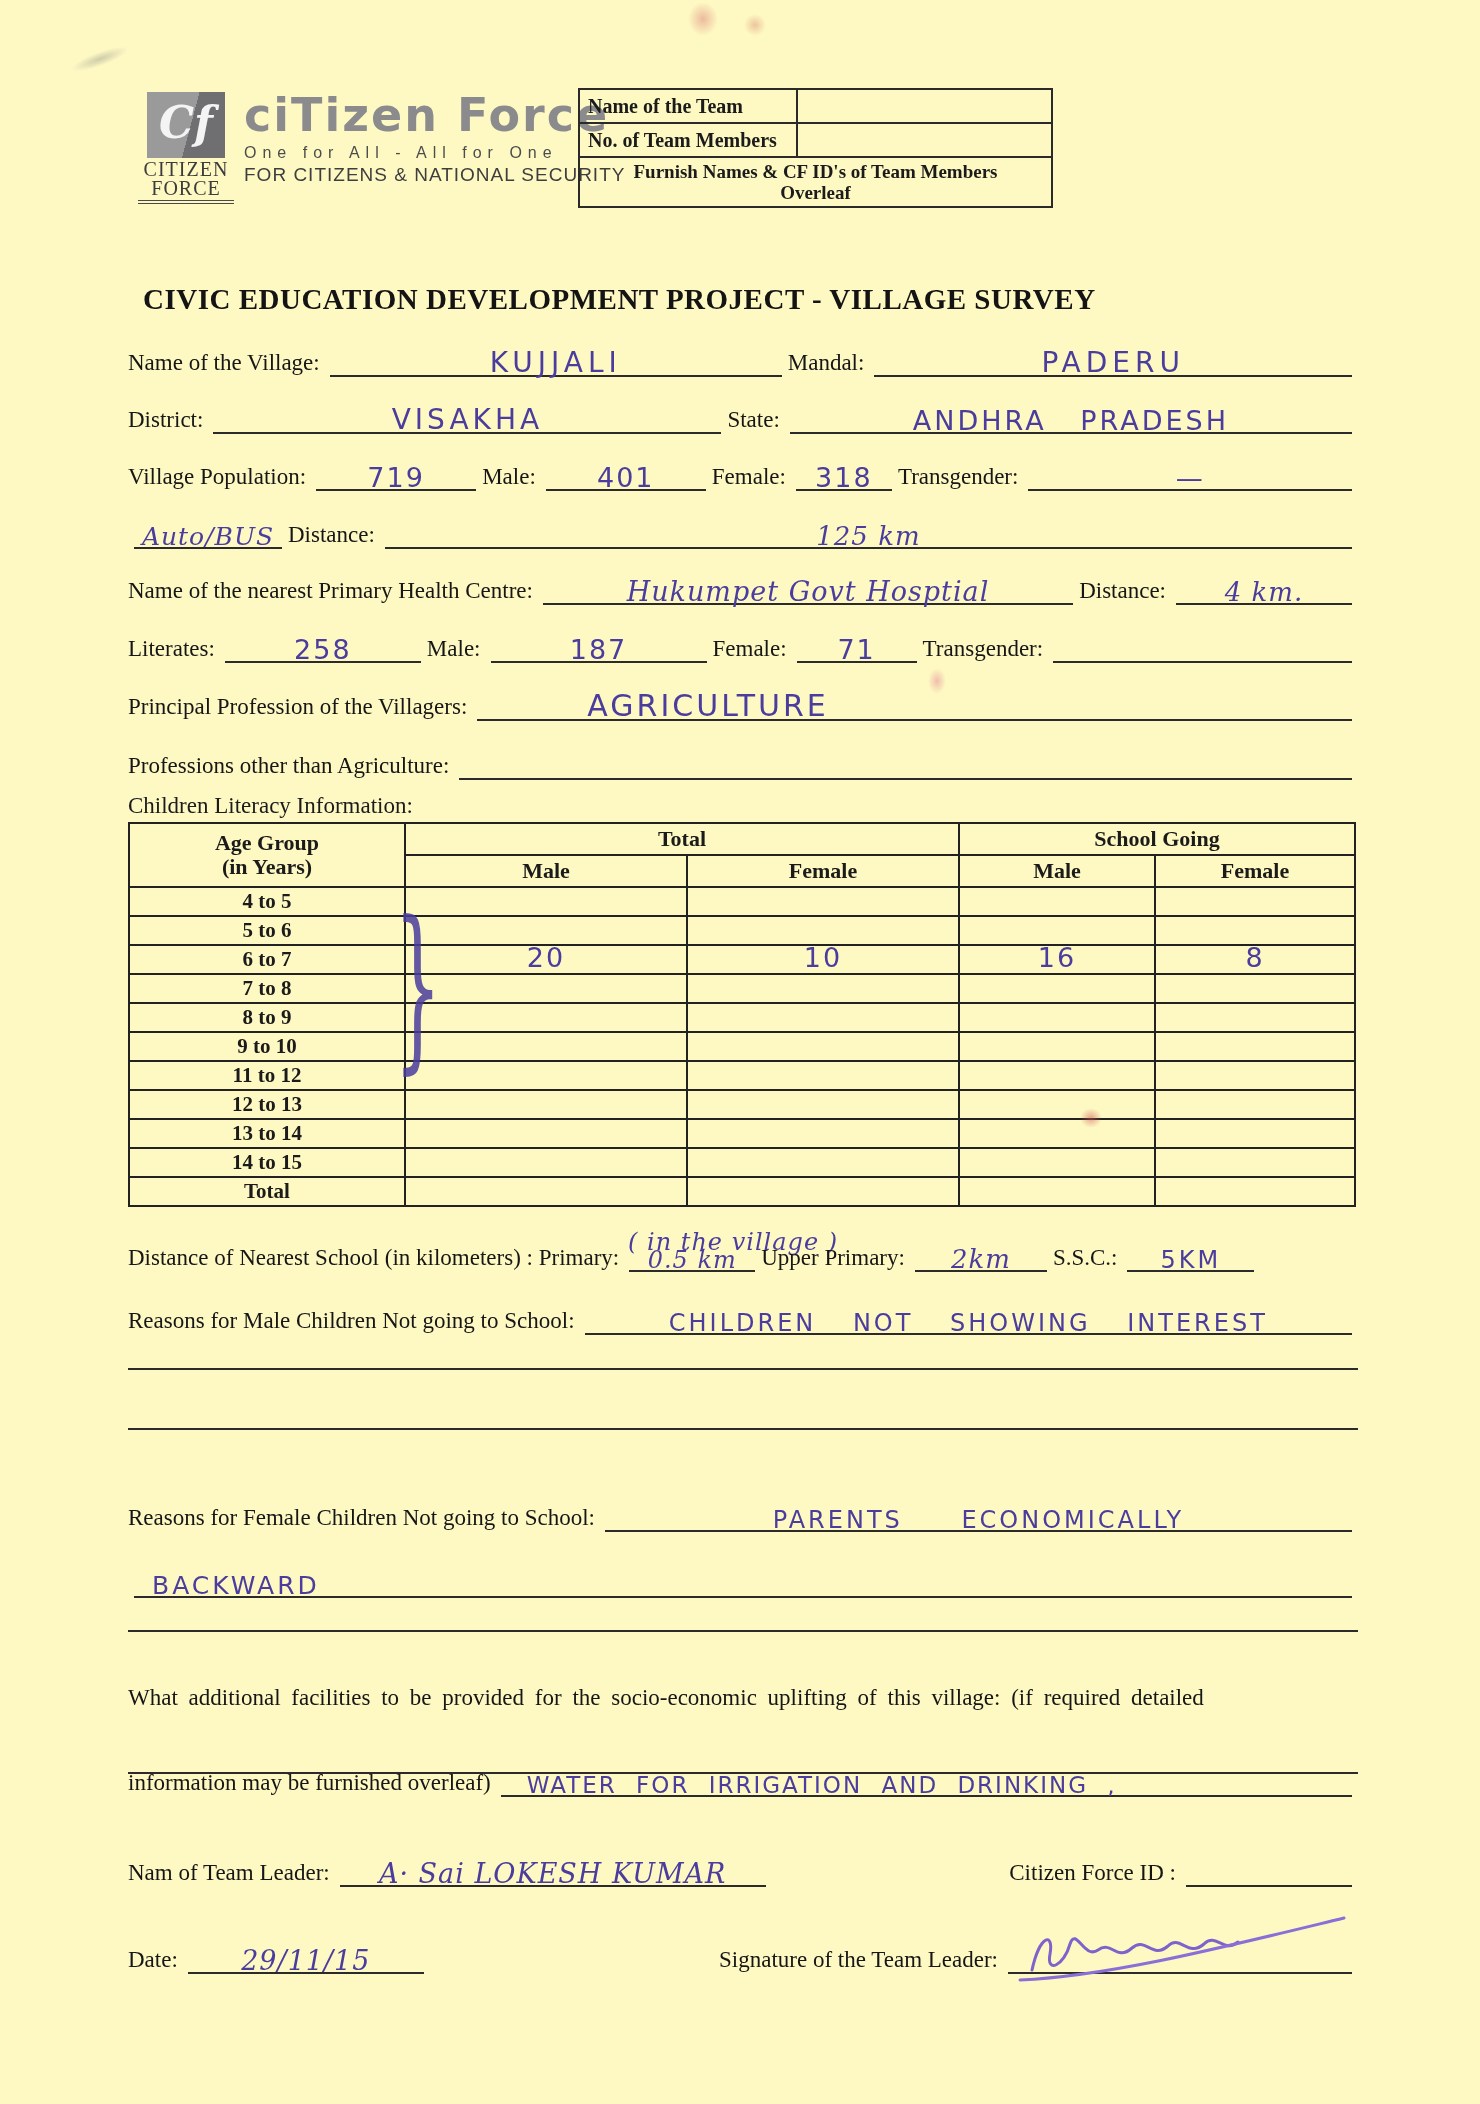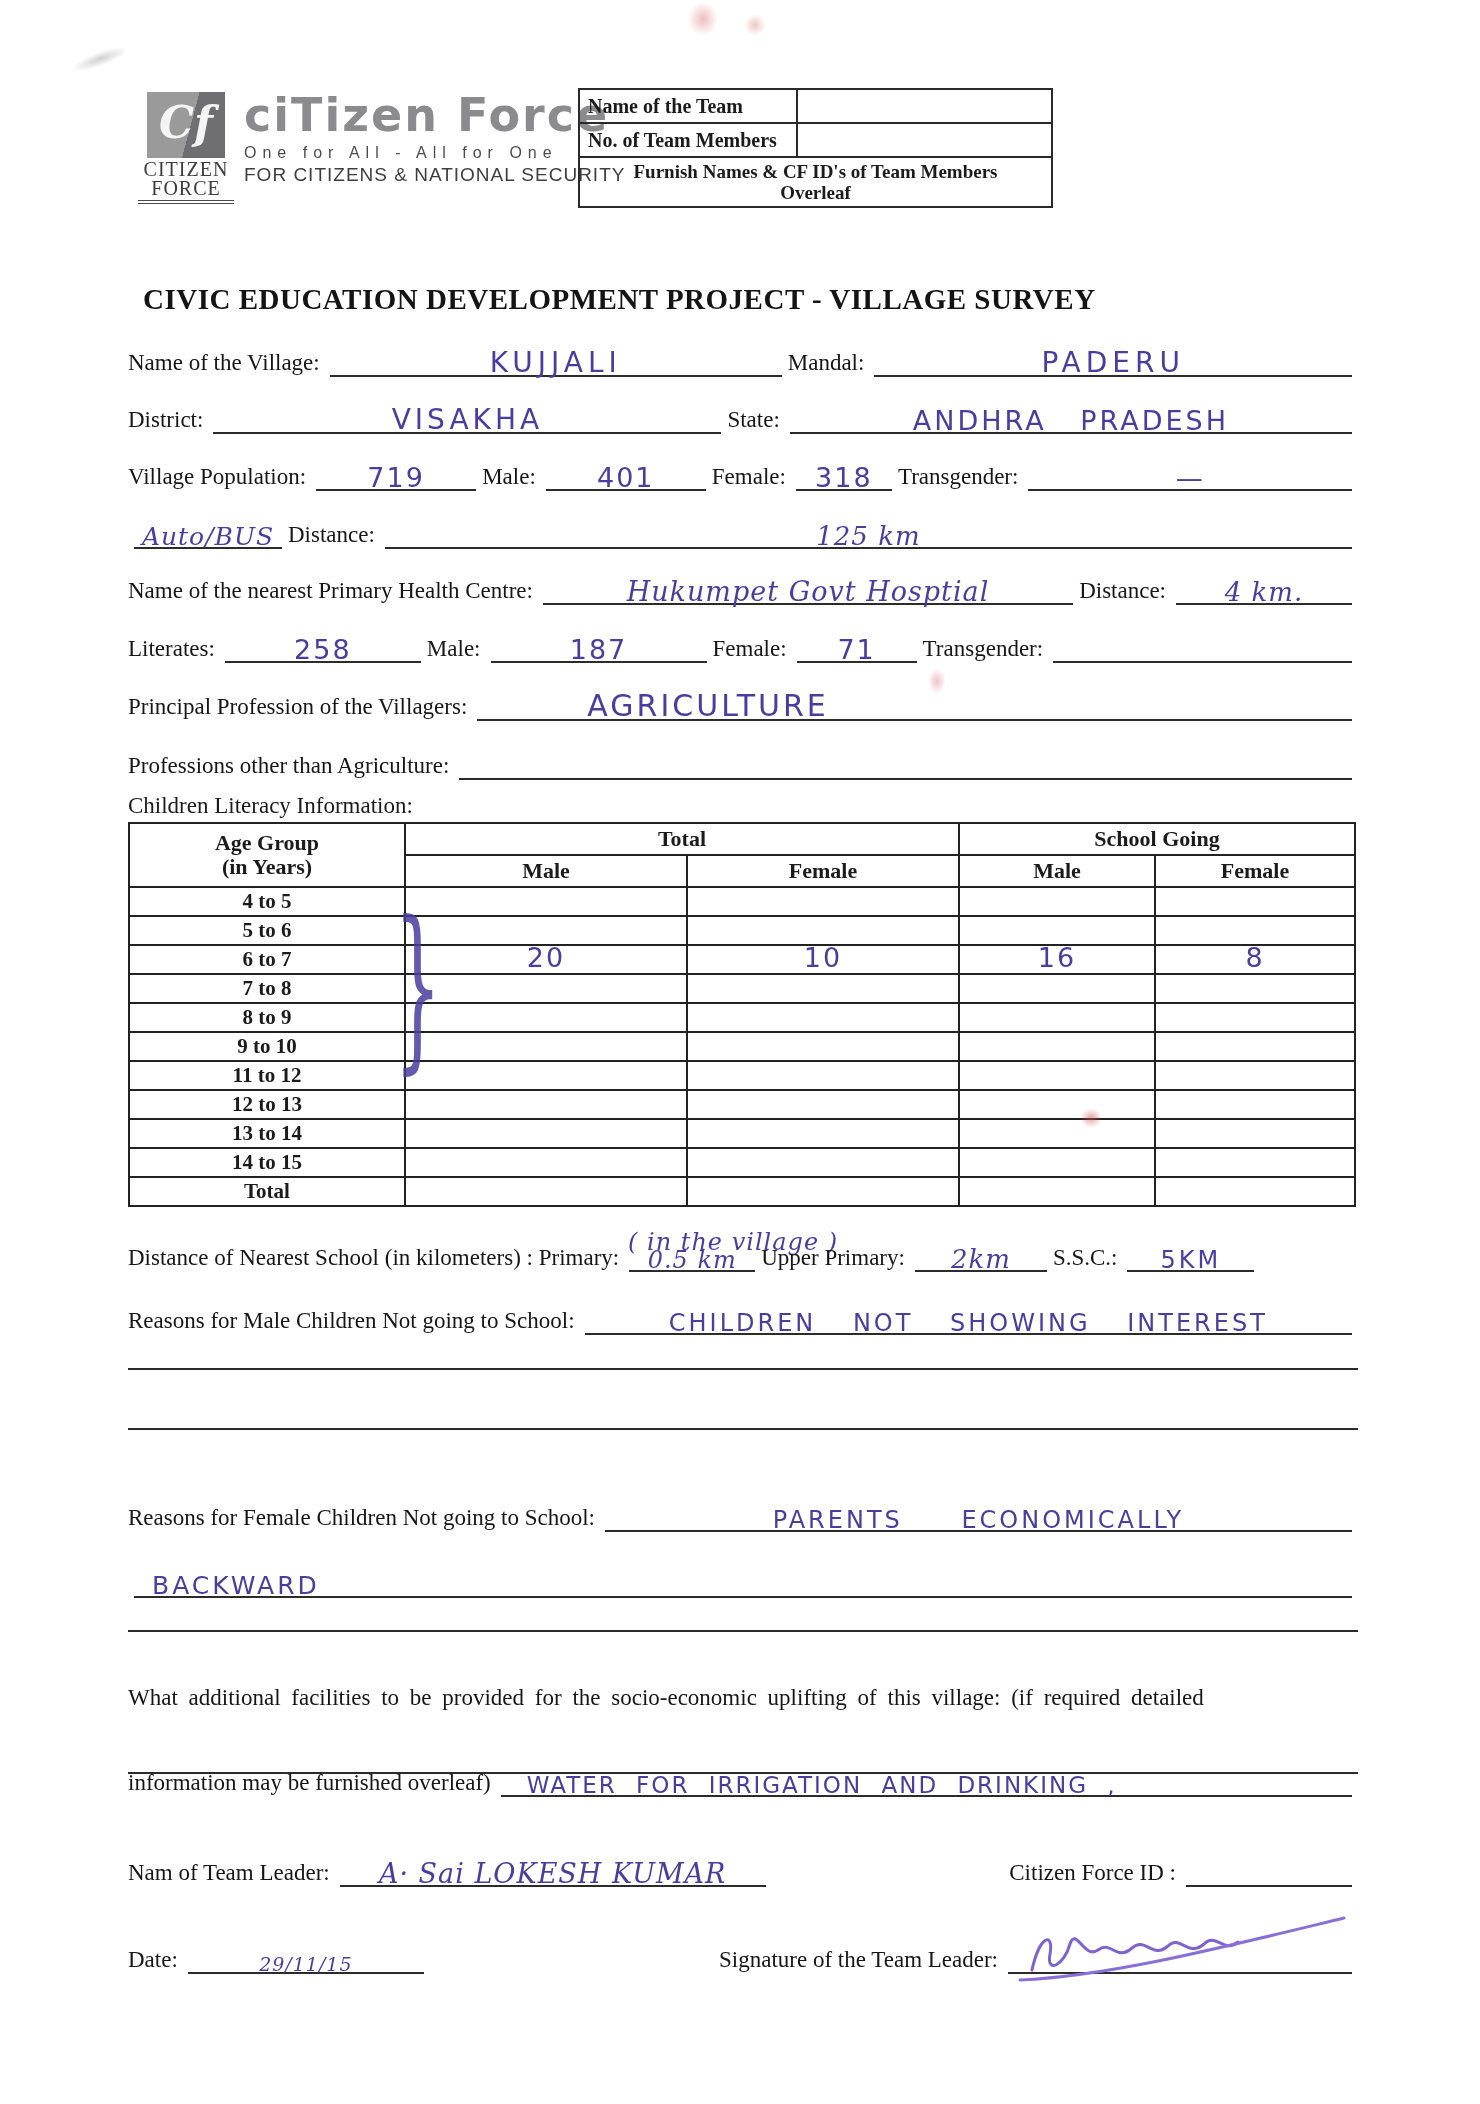--- a/index.html
+++ b/index.html
@@ -1,17 +1,17 @@
 <!DOCTYPE html>
 <html><head>
 <meta charset="utf-8">
 <style>
   html,body{margin:0;padding:0;}
   body{width:1480px;height:2104px;background:#efeeea;font-family:"Liberation Serif",serif;}
-  #page{position:relative;width:1480px;height:2104px;background:#ffffff;overflow:hidden;color:#1b1b1b;}
+  #page{position:relative;width:1480px;height:2104px;background:#fef9c3;overflow:hidden;color:#1b1b1b;}
 
   
   .logo{position:absolute;left:138px;top:92px;display:flex;}
   .logo-left{width:96px;text-align:center;}
   .logo-icon{width:78px;height:66px;margin:0 auto;background:linear-gradient(105deg,#9a9a9a 55%,#6f6f72 55%);
     color:#f4f4f4;font-family:"DejaVu Serif",serif;font-style:italic;font-size:44px;line-height:62px;font-weight:bold;}
   .logo-sub{font-family:"Liberation Serif",serif;font-size:20px;line-height:19px;color:#3c3c3c;letter-spacing:1px;
     border-bottom:4px double #4a4a4a;padding-bottom:2px;margin-top:2px;}
   .logo-right{margin-left:10px;}
   .brand{font-family:"DejaVu Sans",sans-serif;font-weight:bold;font-size:46px;line-height:46px;color:#8b8b8d;letter-spacing:2px;}
@@ -362,21 +362,21 @@
     </span>
     <span class="lab" style="margin-left:auto;padding-left:90px;">Citizen Force ID :</span>
     <span class="fill" style="width:166px;">
       <span class="hw hw-script"></span>
     </span>
   </div>
 
   <div class="frow" style="top:1938px;">
     <span class="lab">Date:</span>
     <span class="fill" style="width:236px;">
-      <span class="hw hw-script" style="font-size:19px;">29/11/15</span>
+      <span class="hw hw-script" style="font-size:27px;">29/11/15</span>
     </span>
     <span class="lab" style="margin-left:auto;">Signature of the Team Leader:</span>
     <span class="fill" style="width:344px;">
       <span class="sig-wrap">
         <svg width="340" height="72" viewBox="0 0 340 72">
           <path d="M22 56 C 30 20, 44 18, 40 40 C 36 60, 54 52, 60 30 C 66 12, 74 46, 88 36 C 102 26, 106 48, 122 34 C 136 22, 142 46, 158 32 C 170 20, 178 44, 194 30 C 206 18, 214 40, 228 28" stroke="#7e63cc" stroke-width="3" fill="none" stroke-linecap="round"></path>
           <path d="M10 66 C 100 62, 210 34, 334 4" stroke="#8a6fd6" stroke-width="3" fill="none" stroke-linecap="round"></path>
         </svg>
       </span>
     </span>

